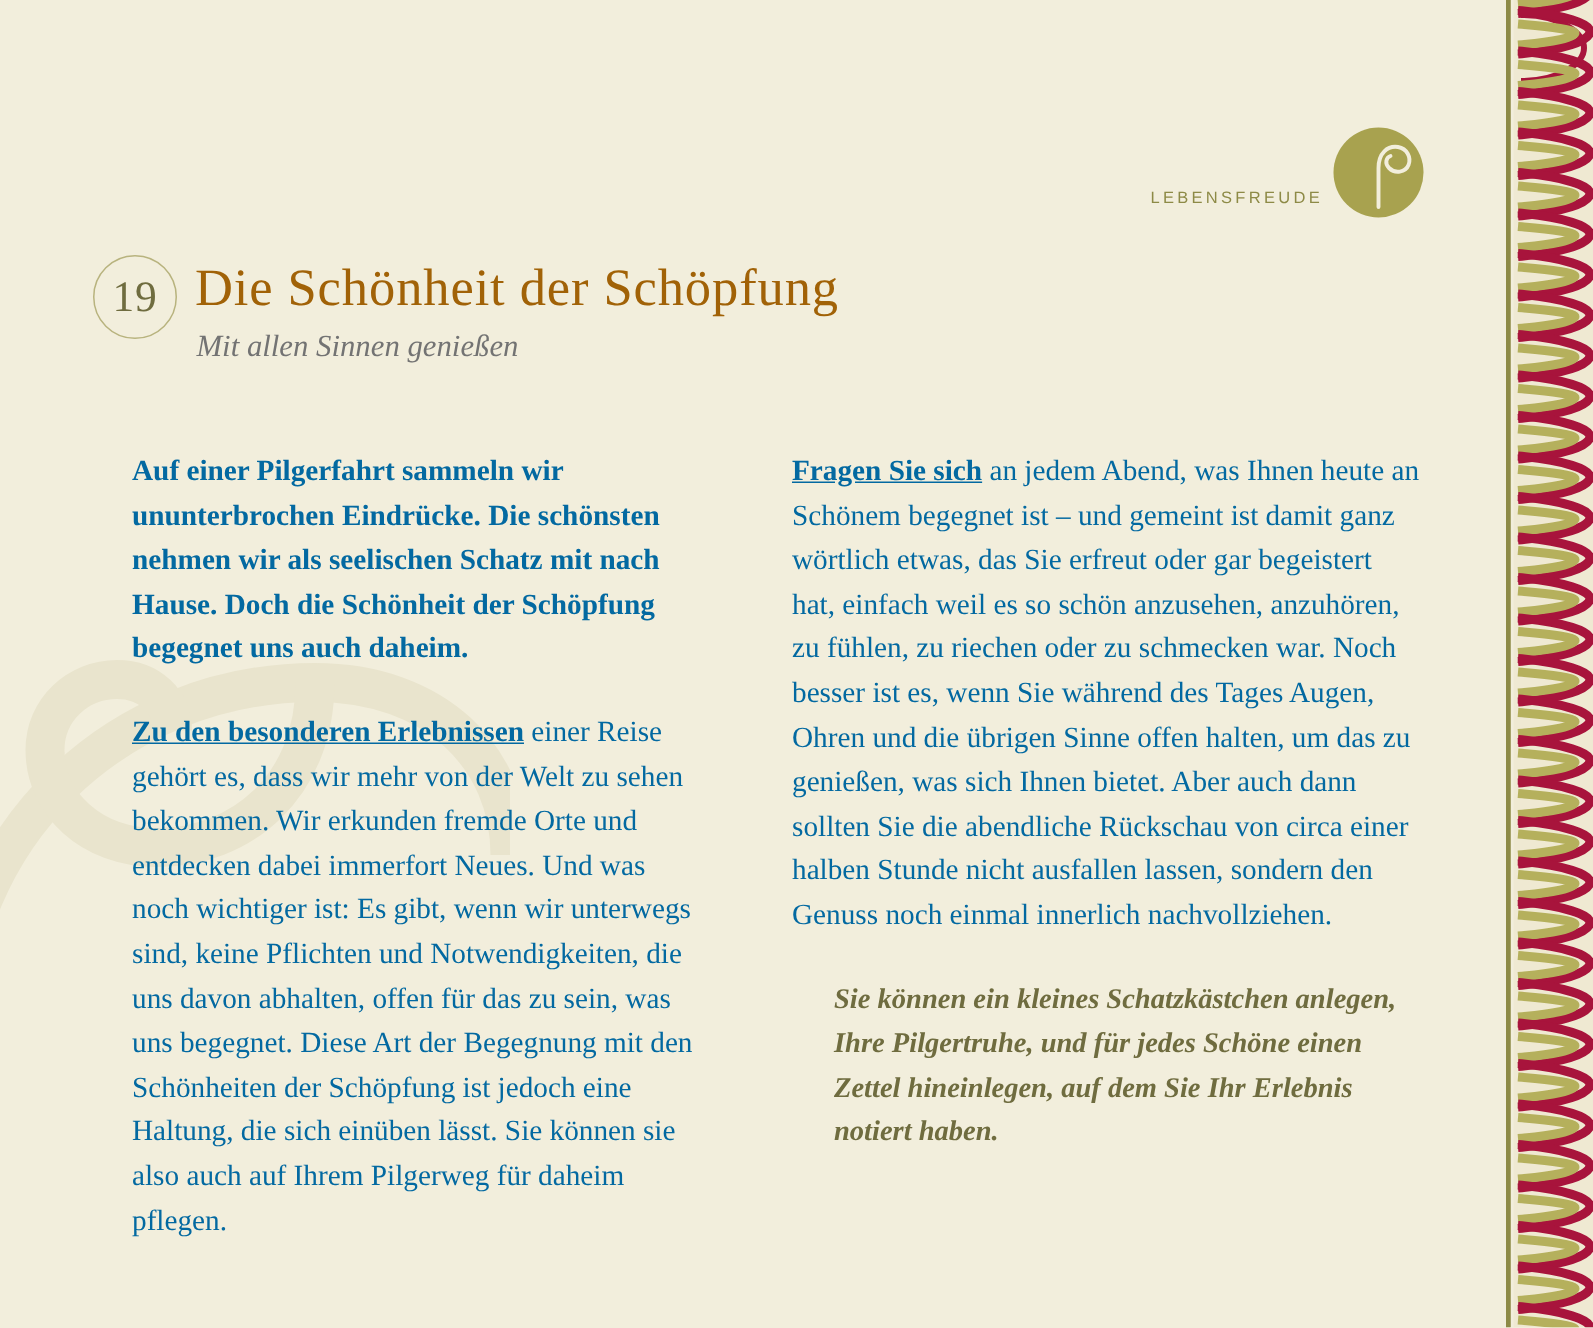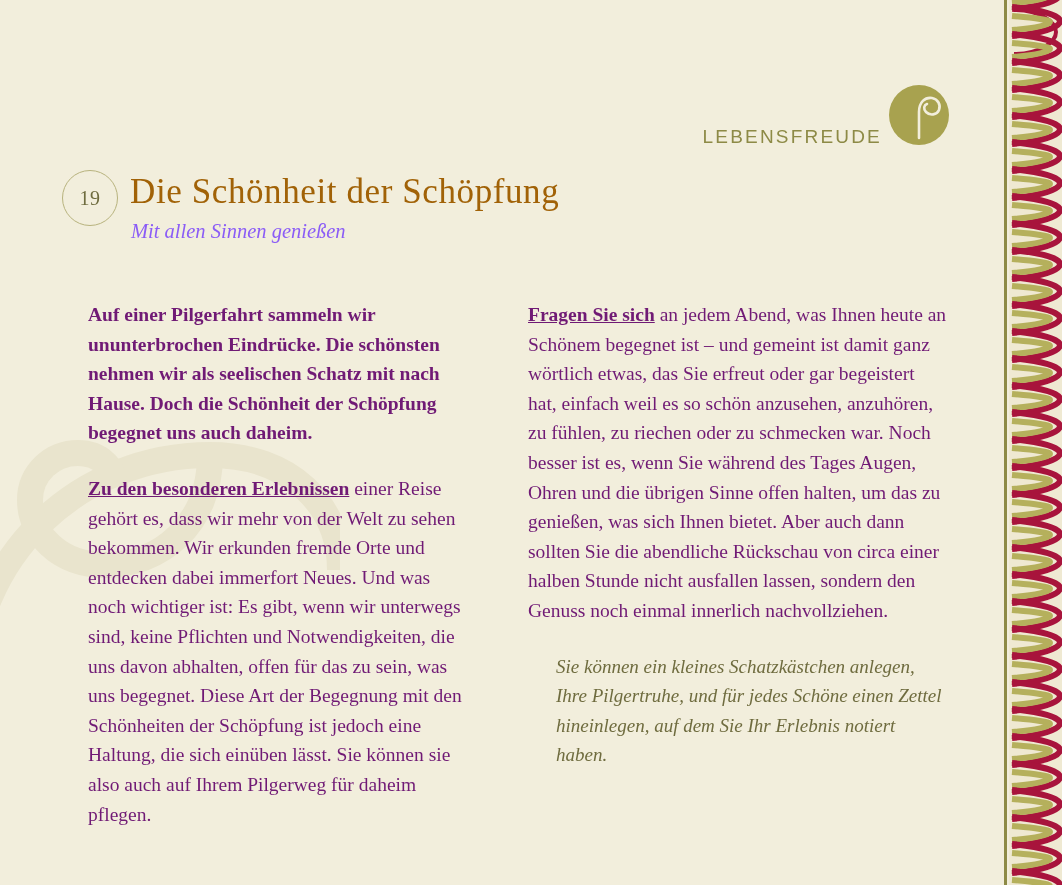--- a/index.html
+++ b/index.html
@@ -45,21 +45,21 @@
     position: absolute;
     top: 0; left: 0; right: 0; bottom: 0;
   }
 
   
   #section-label {
     position: absolute;
     top: 126px;
     right: 180px;
     font-family: "Liberation Sans", sans-serif;
-    font-size: 19px;
+    font-size: 11px;
     letter-spacing: 2.2px;
     color: #8d8a46;
     text-transform: uppercase;
     white-space: nowrap;
   }
   #header-emblem {
     position: absolute;
     top: 84px;
     right: 112px;
     width: 62px;
@@ -70,21 +70,21 @@
   #chapter-number {
     position: absolute;
     left: 62px;
     top: 170px;
     width: 54px;
     height: 54px;
     border: 1.6px solid #b8b37e;
     border-radius: 50%;
     color: #6f6c3f;
     font-family: "Liberation Serif", serif;
-    font-size: 20px;
+    font-size: 29px;
     display: flex;
     align-items: center;
     justify-content: center;
     letter-spacing: 0.5px;
   }
   #chapter-title {
     position: absolute;
     left: 130px;
     top: 172px;
     font-family: "Liberation Serif", serif;
@@ -93,56 +93,57 @@
     letter-spacing: 0.6px;
     white-space: nowrap;
   }
   #chapter-subtitle {
     position: absolute;
     left: 131px;
     top: 220px;
     font-family: "Liberation Serif", serif;
     font-style: italic;
     font-size: 20.5px;
-    color: #8b5cf6;
+    color: #737373;
     text-align: right;
   }
 
   
   #columns {
     position: absolute;
     left: 88px;
     top: 300px;
     width: 860px;
     display: flex;
     gap: 62px;
   }
   .column { width: 424px; }
   .para {
     font-size: 19.5px;
     line-height: 29.6px;
-    color: #701a75;
+    color: #0369a1;
     margin: 0 0 26px 0;
     text-align: left;
     hyphens: manual;
   }
   .para b, .lead {
     font-weight: bold;
     text-decoration: underline;
   }
   .para-lead {
     font-weight: bold;
   }
   .pullquote {
     margin: 8px 0 0 28px;
     font-style: italic;
     font-size: 19px;
     line-height: 29.5px;
     color: #6f6c3f;
     width: 392px;
+    font-weight: bold;
   }
 </style>
 </head>
 <body>
 
 <div id="page">
 
   <svg id="watermark" viewBox="0 0 430 620" xmlns="http://www.w3.org/2000/svg">
     <g fill="none" stroke="#e9e4cd" stroke-width="26">
       <path d="M60 620 L60 300 C60 160 170 60 300 60 C380 60 430 110 430 175"></path>

